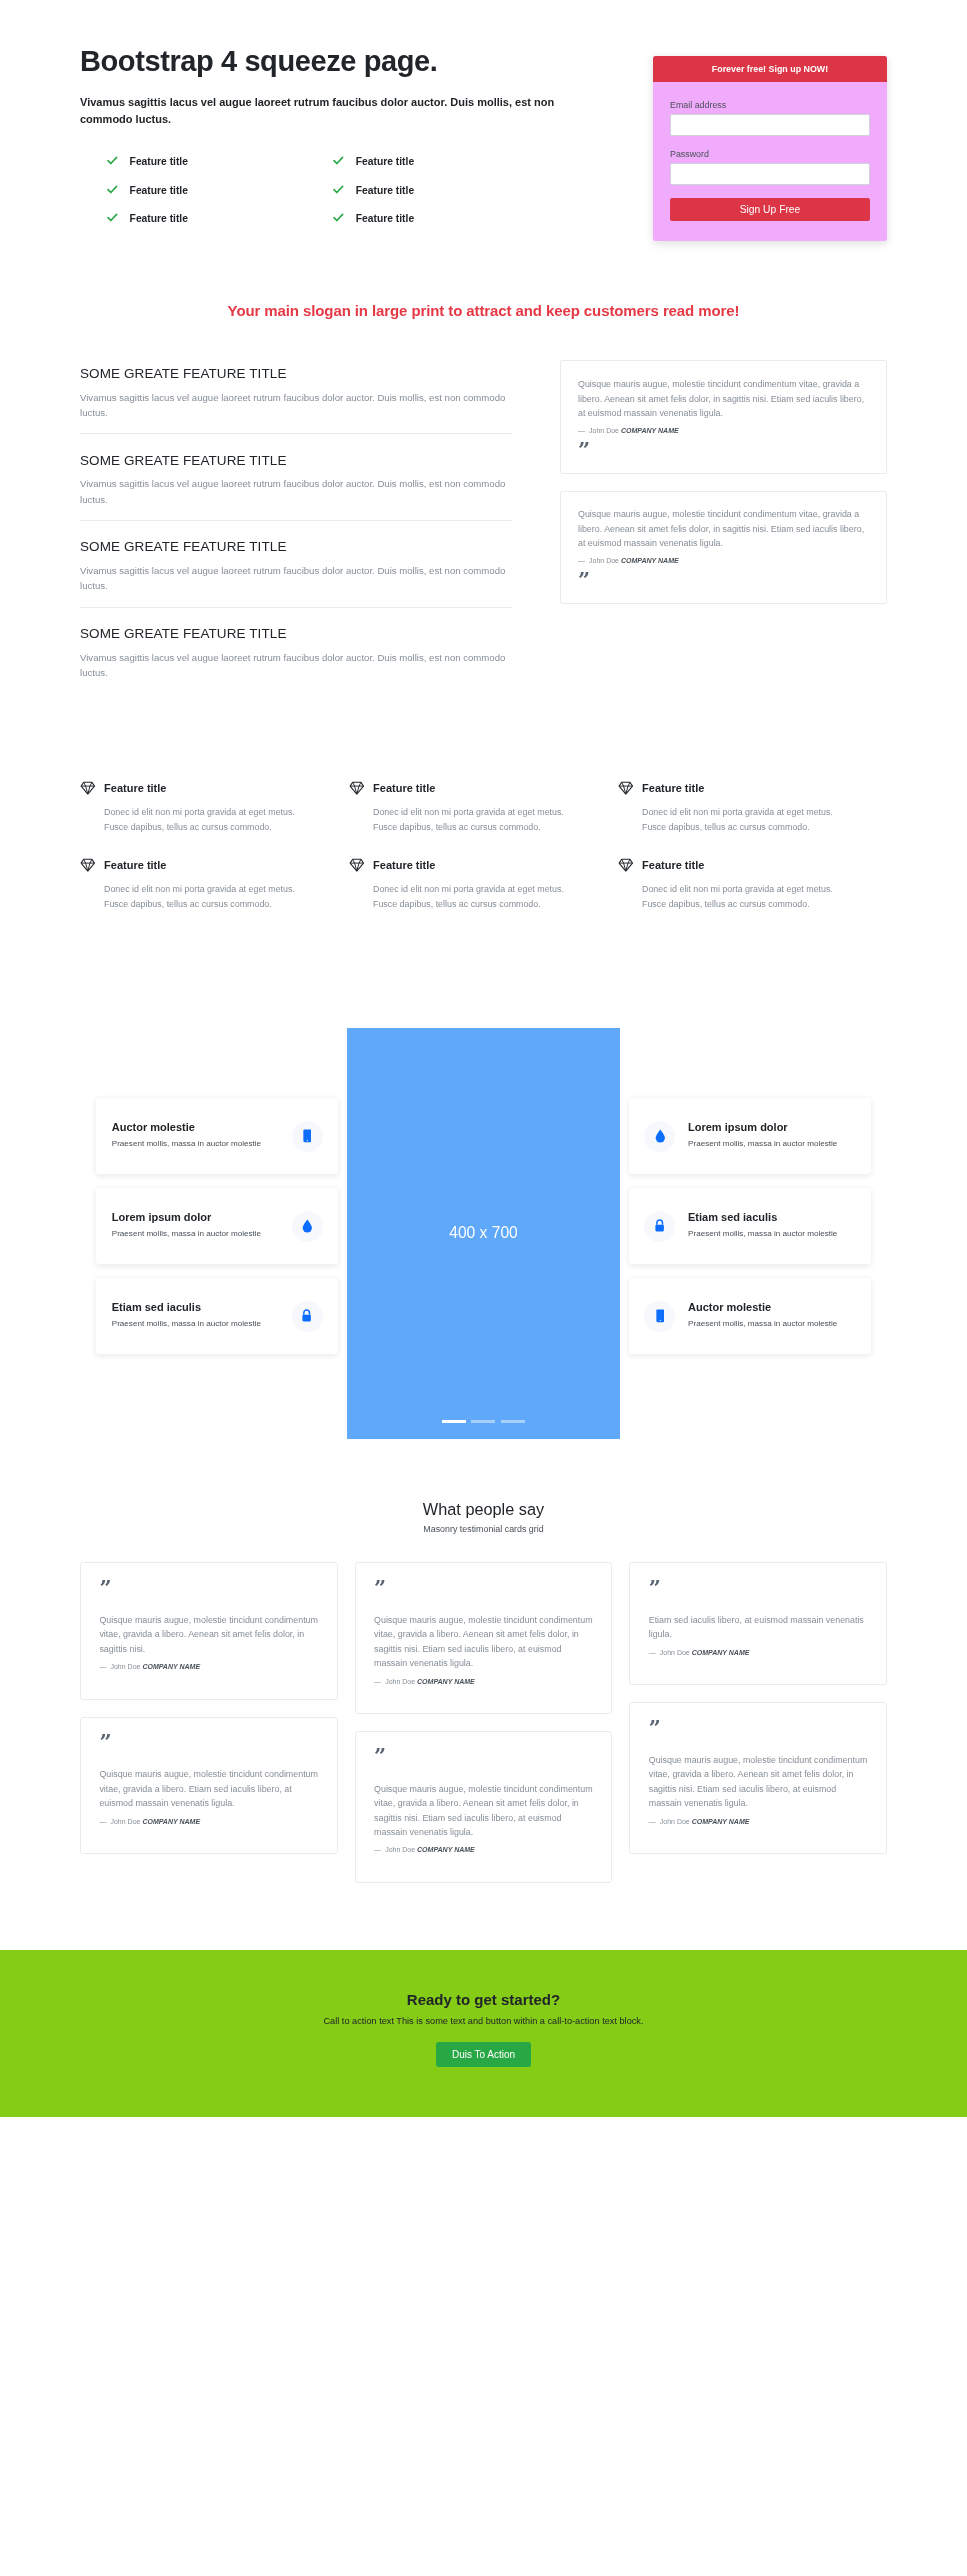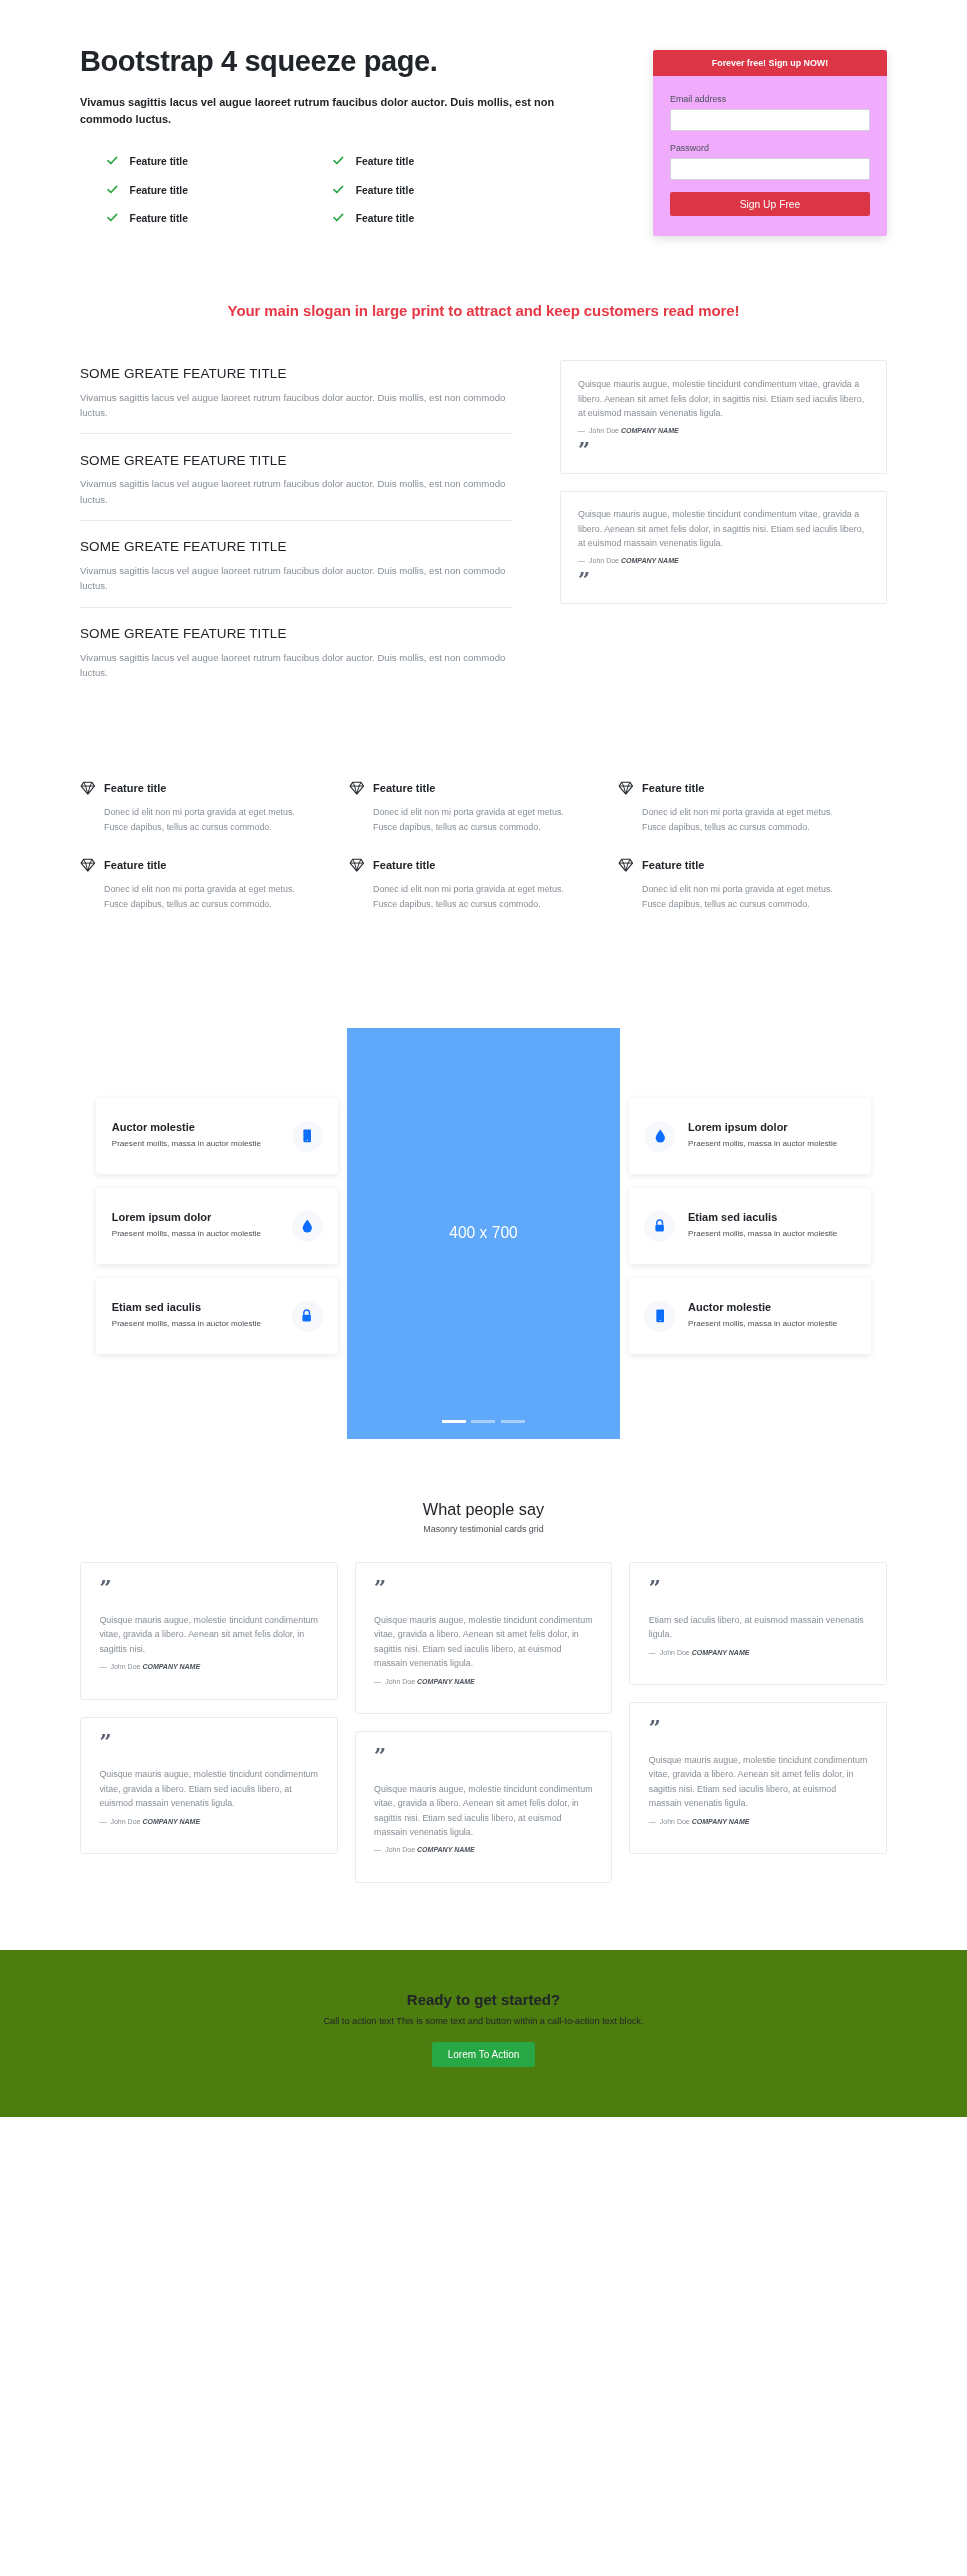--- a/index.html
+++ b/index.html
@@ -9,21 +9,21 @@
     background:#ffffff;
     font-family:"Liberation Sans", sans-serif;
     color:#212529;
     -webkit-font-smoothing:antialiased;
   }
   .wrap { width:967px; margin:0 auto; }
   .container { width:807px; margin:0 auto; }
 
   
   .hero { padding:45px 0 28px 0; }
-  .hero-row { display:flex; align-items:center; }
+  .hero-row { display:flex; align-items:flex-end; }
   .hero-left { width:62%; padding-right:21px; }
   .hero-right { width:38%; padding-left:8.5px; }
   .hero-title {
     font-size:29px; font-weight:bold; letter-spacing:-0.4px;
     margin:0 0 15.6px 0; color:#212529; line-height:1.15;
   }
   .hero-sub {
     font-size:11px; font-weight:bold; line-height:1.55;
     margin:0 0 28px 0; color:#212529; max-width:489px;
   }
@@ -154,21 +154,21 @@
   .masonry { display:flex; gap:17px; }
   .masonry-col { flex:1; display:flex; flex-direction:column; }
   .tcard {
     border:0.7px solid #e9ecef; border-radius:2.8px; background:#fff;
     padding:18.4px 18.4px 18.4px 18.4px; margin-bottom:17px;
   }
   .tcard .quote-mark { margin-bottom:15.6px; }
   .tcard .quote-text { font-size:8.9px; }
 
   
-  .cta-section { background:#4d7c0f; padding:41px 0 50px 0; text-align:center; }
+  .cta-section { background:#84cc16; padding:41px 0 50px 0; text-align:center; }
   .cta-title { font-size:15px; font-weight:bold; margin:0 0 8.5px 0; }
   .cta-text { font-size:9.2px; color:#212529; margin:0 0 15.6px 0; }
   .btn-cta {
     display:inline-block; background:#28a745; color:#fff; border:none;
     border-radius:2.8px; padding:7px 15.6px; font-size:10px;
     font-family:inherit; cursor:pointer;
   }
 </style>
 </head>
 <body>
@@ -558,18 +558,18 @@
         </div>
 
       </div>
     </div>
   </section>
 
   <section class="cta-section">
     <div class="container">
       <h3 class="cta-title">Ready to get started?</h3>
       <p class="cta-text">Call to action text This is some text and button within a call-to-action text block.</p>
-      <button class="btn-cta">Lorem To Action</button>
+      <button class="btn-cta">Duis To Action</button>
     </div>
   </section>
 
 </div>
 
 
 </body></html>

